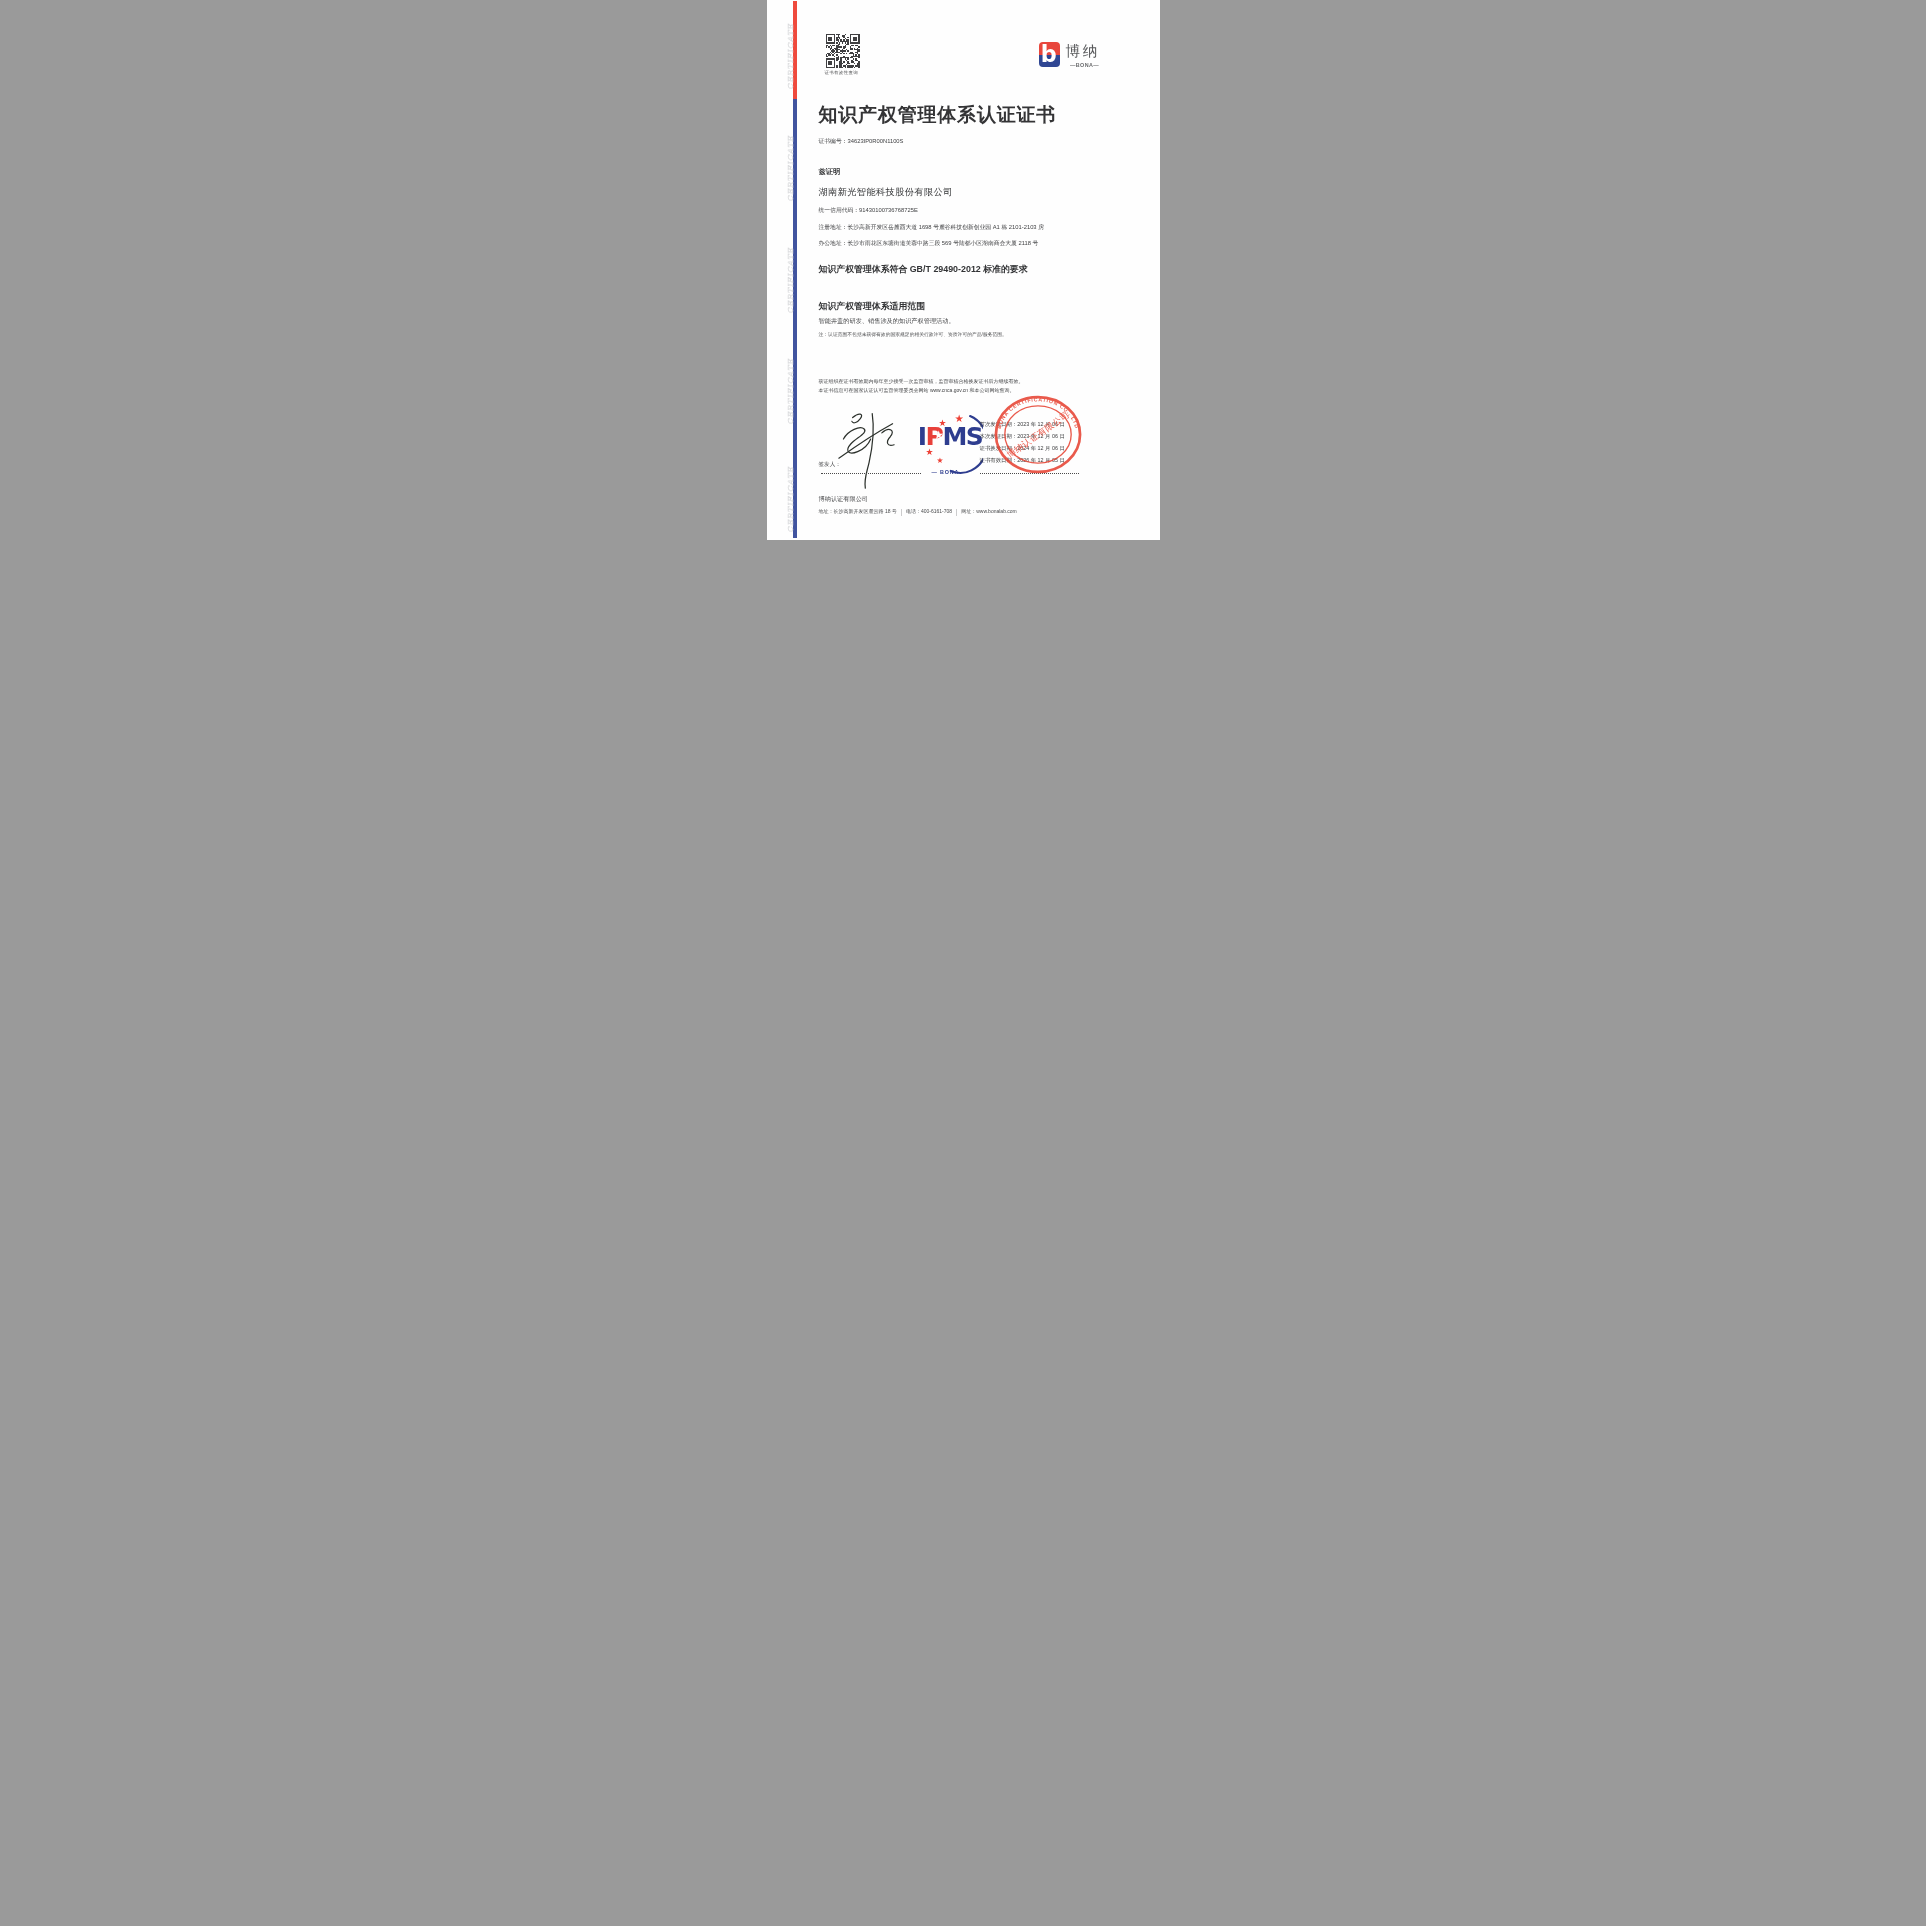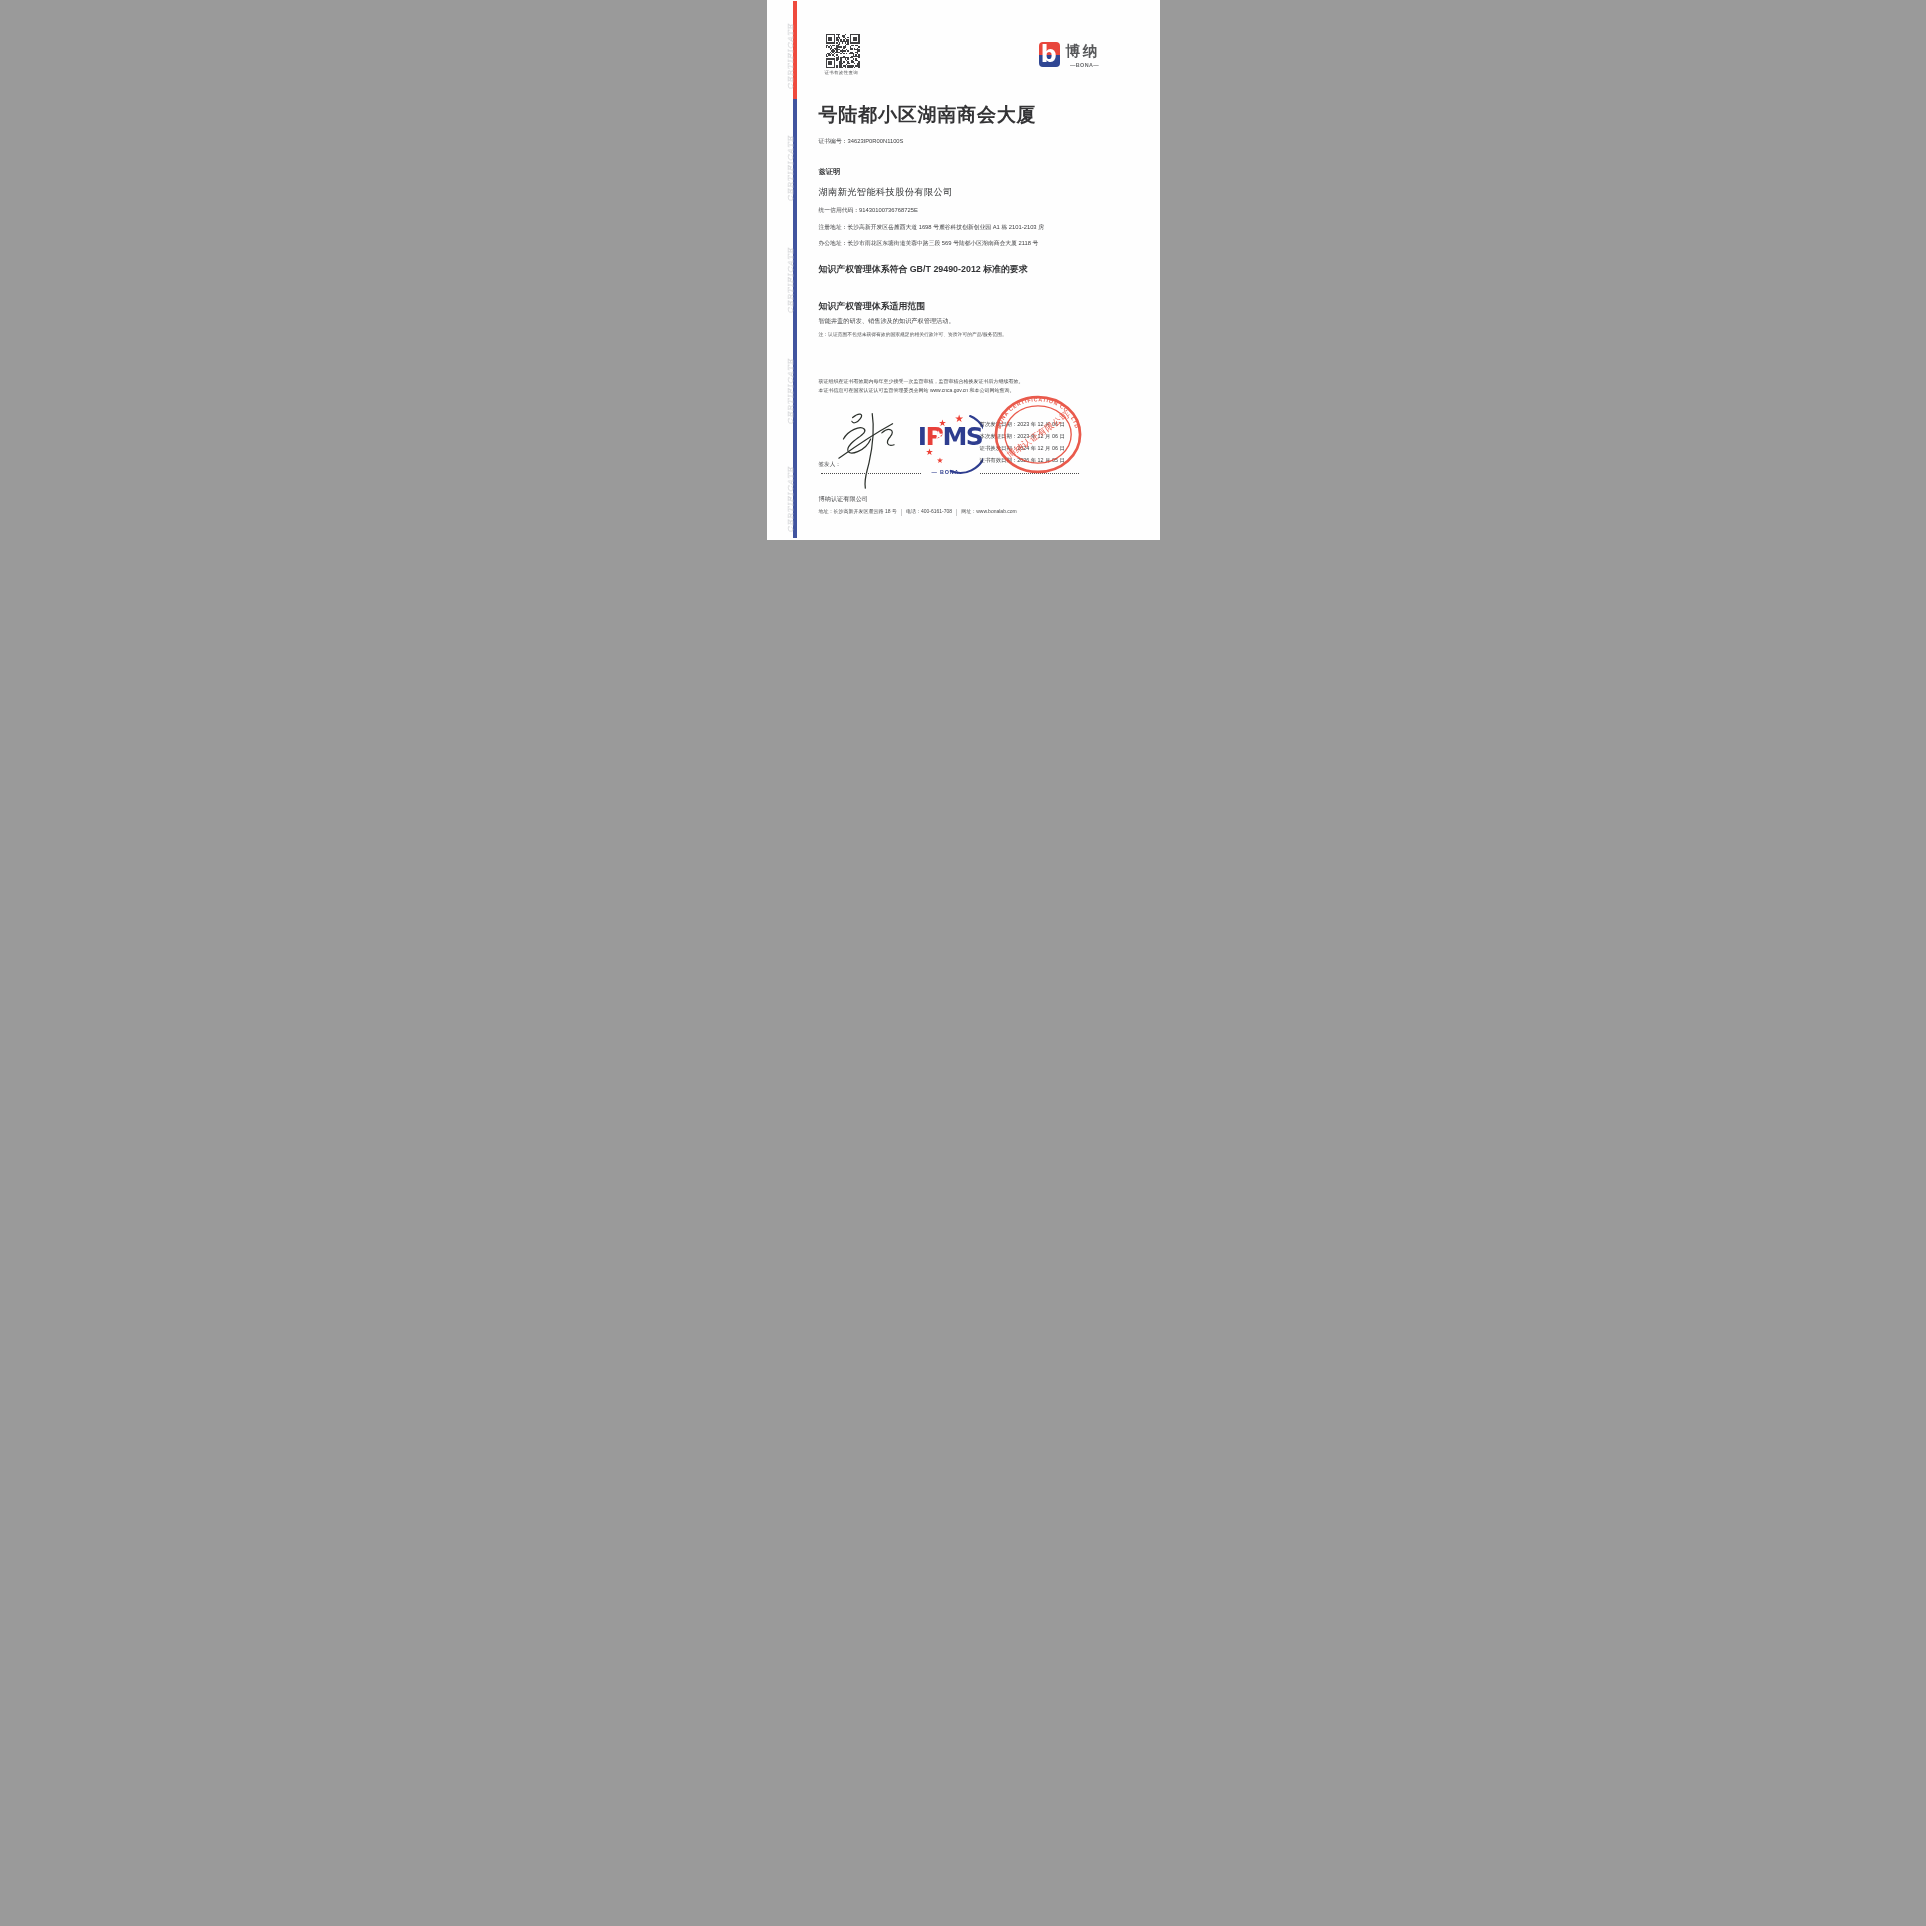--- a/index.html
+++ b/index.html
@@ -25,21 +25,21 @@
       grid-template-columns:repeat(25,1fr); grid-template-rows:repeat(25,1fr); background:#fff;}
   .qr div{background:transparent;}
   .qr div.on{background:#3f3f41;}
   .qr-caption{left:58px; top:70px; font-size:4.4px; color:#4a4b4d; letter-spacing:0.4px;}
   
   .mark{left:272px; top:42px; width:21px; height:25.4px; border-radius:3.9px; overflow:hidden;}
   .mark .half-red{position:absolute; left:0; top:0; width:100%; height:50%; background:#e8463c;}
   .mark .half-blue{position:absolute; left:0; bottom:0; width:100%; height:50%; background:#2f4693;}
   .mark .bglyph{position:absolute; left:2.3px; top:-0.8px; width:100%; height:100%;
       font-family:"DejaVu Sans", sans-serif; font-weight:bold; font-size:22.3px; color:#fff; line-height:27px;}
-  .brand-cn{left:299px; top:42px; width:39px; font-size:14.6px; letter-spacing:2.7px; color:#57585a; font-weight:bold; white-space:nowrap;}
+  .brand-cn{left:299px; top:42px; width:39px; font-size:14.6px; letter-spacing:2.7px; color:#57585a; font-weight:normal; white-space:nowrap;}
   .brand-en{left:297px; top:62px; width:42px; text-align:center; font-size:5.4px; font-weight:bold; color:#6a6b6d; letter-spacing:0.4px;}
   
   .title{left:52px; top:102px; width:293px; font-family:"DejaVu Serif", serif;
       font-size:19px; font-weight:900; color:#343436; letter-spacing:0.8px; white-space:nowrap;}
   .certno{left:52px; top:137px; font-size:5.8px; color:#414244;}
   .declare{left:52px; top:167px; font-size:7.3px; font-weight:bold; color:#37383a;}
   .company{left:52px; top:186px; font-size:9.2px; font-weight:normal; color:#333436; letter-spacing:0.4px;}
   .infoline{left:52px; font-size:5.8px; color:#414244; white-space:nowrap;}
   .std{left:52px; top:263px; font-size:8.9px; font-weight:bold; color:#333436; white-space:nowrap;}
   .scope-h{left:52px; top:300px; font-size:8.9px; font-weight:bold; color:#333436;}
@@ -711,21 +711,21 @@
   <div class="abs qr-caption">证书有效性查询</div>
 
   <div class="abs mark">
     <div class="half-red"></div>
     <div class="half-blue"></div>
     <div class="bglyph">b</div>
   </div>
   <div class="abs brand-cn">博纳</div>
   <div class="abs brand-en">—BONA—</div>
 
-  <div class="abs title">号陆都小区湖南商会大厦</div>
+  <div class="abs title">知识产权管理体系认证证书</div>
 
   <div class="abs certno">
     <span>证书编号：</span><span>34623IP0R00N1100S</span>
   </div>
 
   <div class="abs declare">兹证明</div>
   <div class="abs company">湖南新光智能科技股份有限公司</div>
   <div class="abs infoline" style="top:206px;">
     <span>统一信用代码：</span><span>91430100736768725E</span>
   </div>

